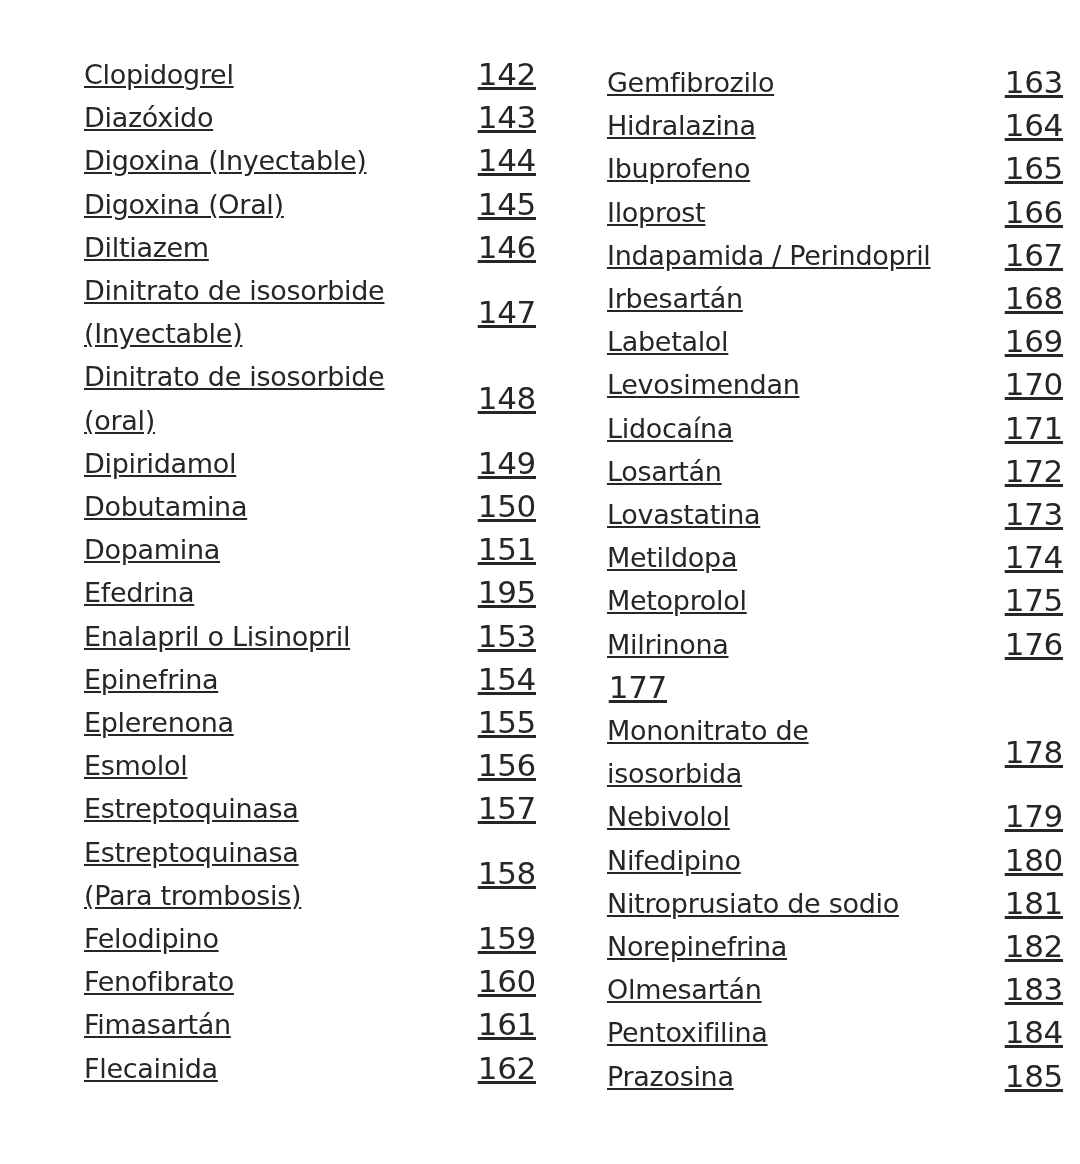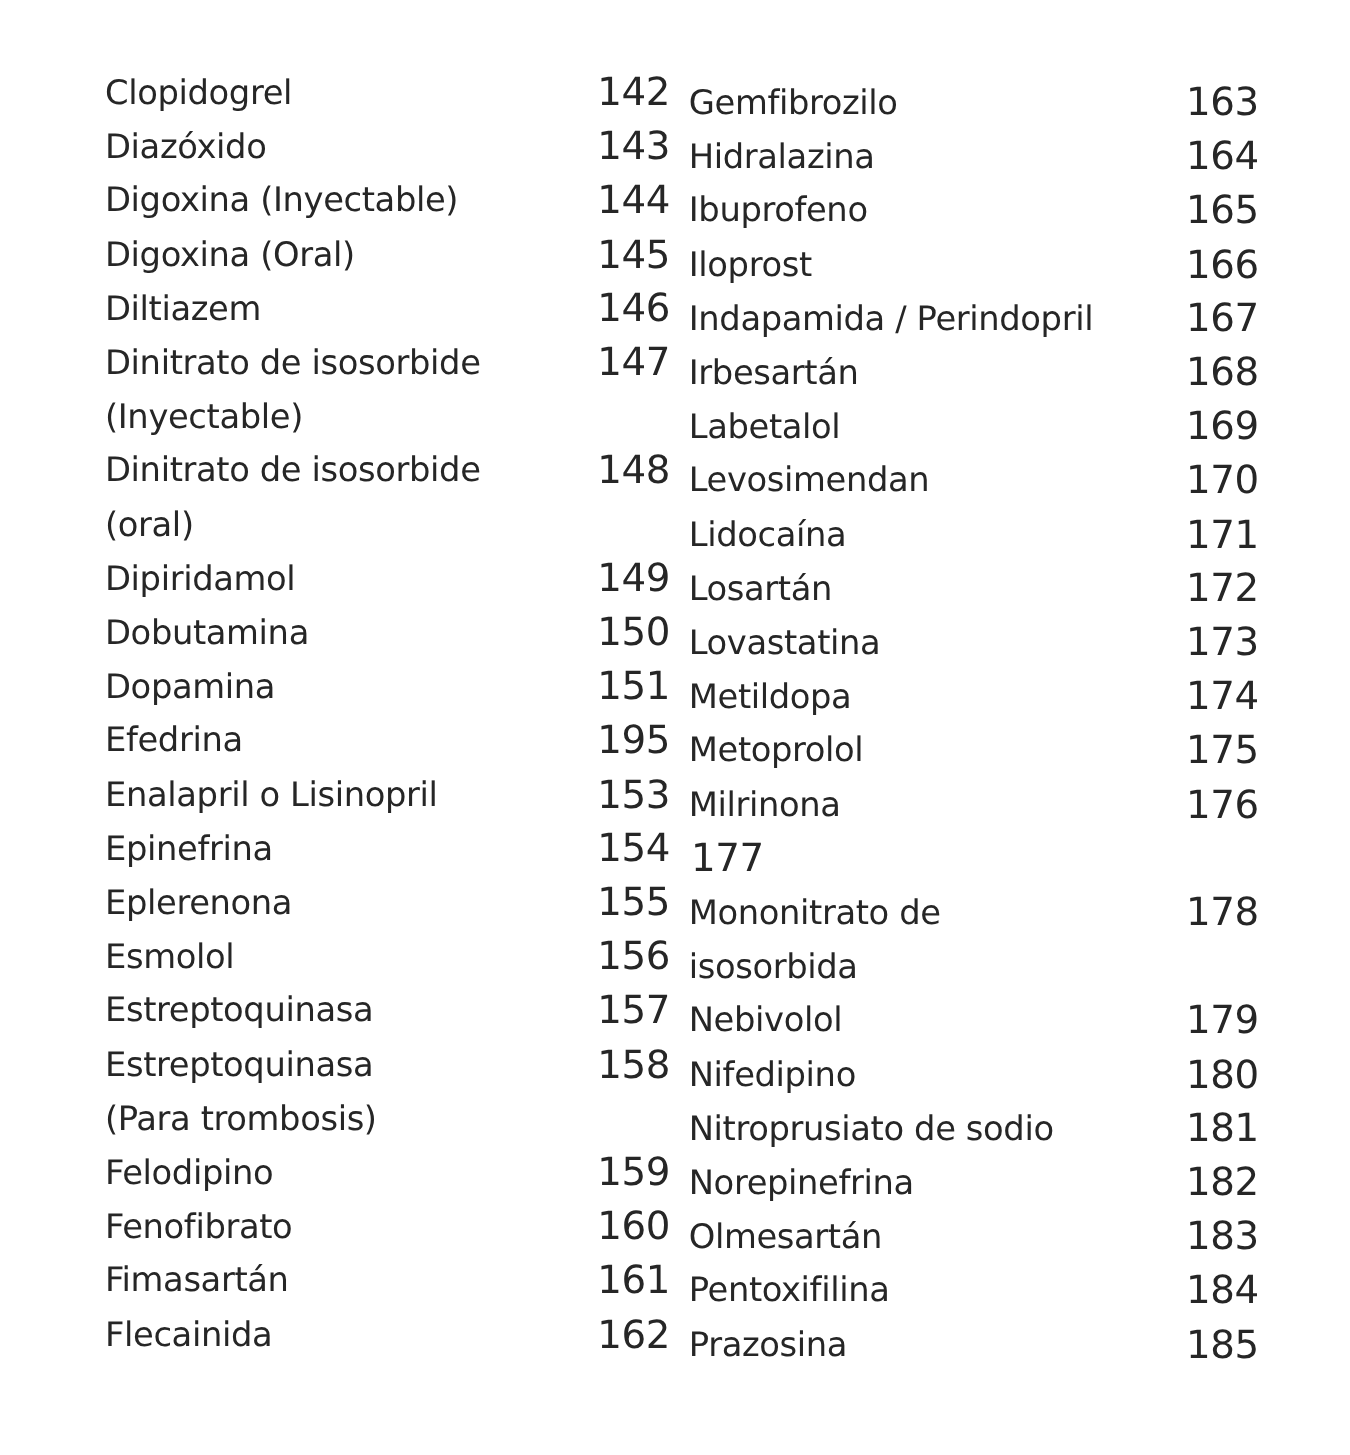--- a/index.html
+++ b/index.html
@@ -20,31 +20,32 @@
       margin: 0;
       padding: 0;
       list-style: none;
     }
     .col-left {
       left: 84px;
       top: 53px;
       width: 456px;
     }
     .col-right {
-      left: 551px;
+      left: 607px;
       top: 61px;
       width: 458px;
     }
     .entry {
       display: flex;
-      align-items: flex-start;
+      align-items: center;
       justify-content: space-between;
       font-size: 27px;
       letter-spacing: -0.3px;
       line-height: 43.2px;
+      text-decoration: underline;
     }
     .entry.two-line {
       line-height: 43.2px;
     }
     .entry .name {
       white-space: pre-line;
       flex: 1 1 auto;
     }
     .entry .page {
       flex: 0 0 auto;

